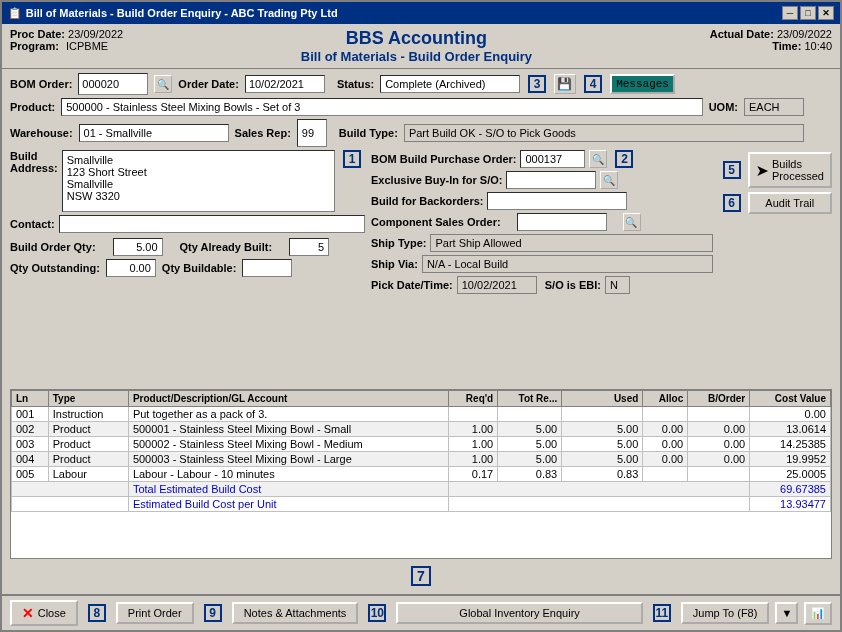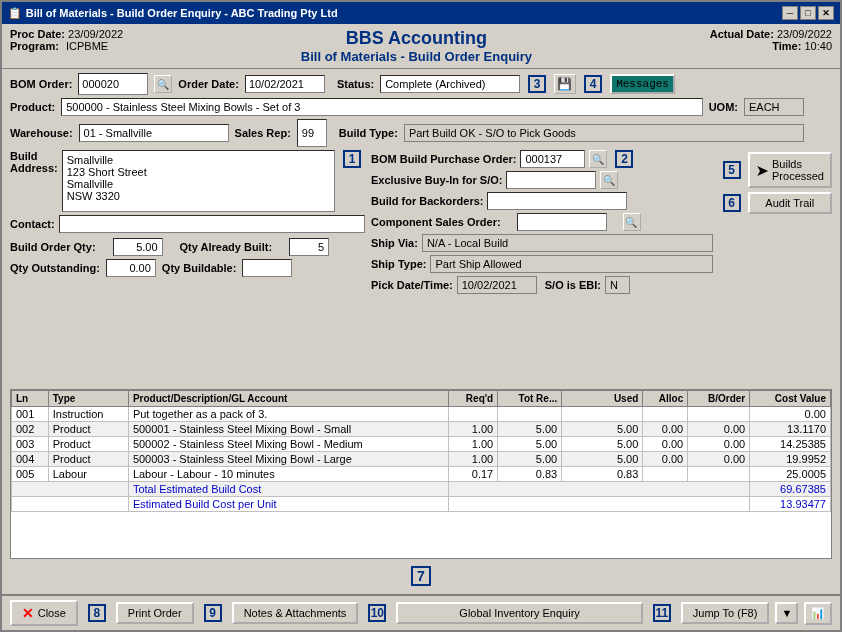--- a/index.html
+++ b/index.html
@@ -191,30 +191,30 @@
 
         <div style="display:flex; align-items:center; gap:16px;">
           <span class="label">Component Sales Order:</span>
           <div style="width:90px; background:white; border:1px inset #808080; padding:1px 4px; height:18px; font-size:11px; display:flex; align-items:center;">
             <span></span>
           </div>
           <div class="search-icon" style="width:18px; height:18px; background:#d4d0c8; border:1px outset #ffffff; display:flex; align-items:center; justify-content:center; cursor:pointer; font-size:10px;">🔍</div>
         </div>
 
         <div style="display:flex; align-items:center; gap:4px;">
+          <span class="label">Ship Type:</span>
+          <div style="flex:1; background:#d4d0c8; border:1px solid #808080; padding:1px 4px; height:18px; font-size:11px; display:flex; align-items:center;">
+            <span>Part Ship Allowed</span>
+          </div>
+        </div>
+
+        <div style="display:flex; align-items:center; gap:4px;">
           <span class="label">Ship Via:</span>
           <div style="flex:1; background:#d4d0c8; border:1px solid #808080; padding:1px 4px; height:18px; font-size:11px; display:flex; align-items:center;">
             <span>N/A - Local Build</span>
-          </div>
-        </div>
-
-        <div style="display:flex; align-items:center; gap:4px;">
-          <span class="label">Ship Type:</span>
-          <div style="flex:1; background:#d4d0c8; border:1px solid #808080; padding:1px 4px; height:18px; font-size:11px; display:flex; align-items:center;">
-            <span>Part Ship Allowed</span>
           </div>
         </div>
 
         <div style="display:flex; align-items:center; gap:4px;">
           <span class="label">Pick Date/Time:</span>
           <div style="width:80px; background:#d4d0c8; border:1px solid #808080; padding:1px 4px; height:18px; font-size:11px; display:flex; align-items:center;">
             <span>10/02/2021</span>
           </div>
           <span class="label" style="margin-left:4px;">S/O is EBI:</span>
           <div style="width:25px; background:#d4d0c8; border:1px solid #808080; padding:1px 4px; height:18px; font-size:11px; display:flex; align-items:center;">
@@ -271,21 +271,21 @@
             </tr>
             <tr>
               <td>002</td>
               <td>Product</td>
               <td>500001 - Stainless Steel Mixing Bowl - Small</td>
               <td style="text-align:right;">1.00</td>
               <td style="text-align:right;">5.00</td>
               <td style="text-align:right;">5.00</td>
               <td style="text-align:right;">0.00</td>
               <td style="text-align:right;">0.00</td>
-              <td style="text-align:right;">13.1170</td>
+              <td style="text-align:right;">13.0614</td>
             </tr>
             <tr>
               <td>003</td>
               <td>Product</td>
               <td>500002 - Stainless Steel Mixing Bowl - Medium</td>
               <td style="text-align:right;">1.00</td>
               <td style="text-align:right;">5.00</td>
               <td style="text-align:right;">5.00</td>
               <td style="text-align:right;">0.00</td>
               <td style="text-align:right;">0.00</td>

